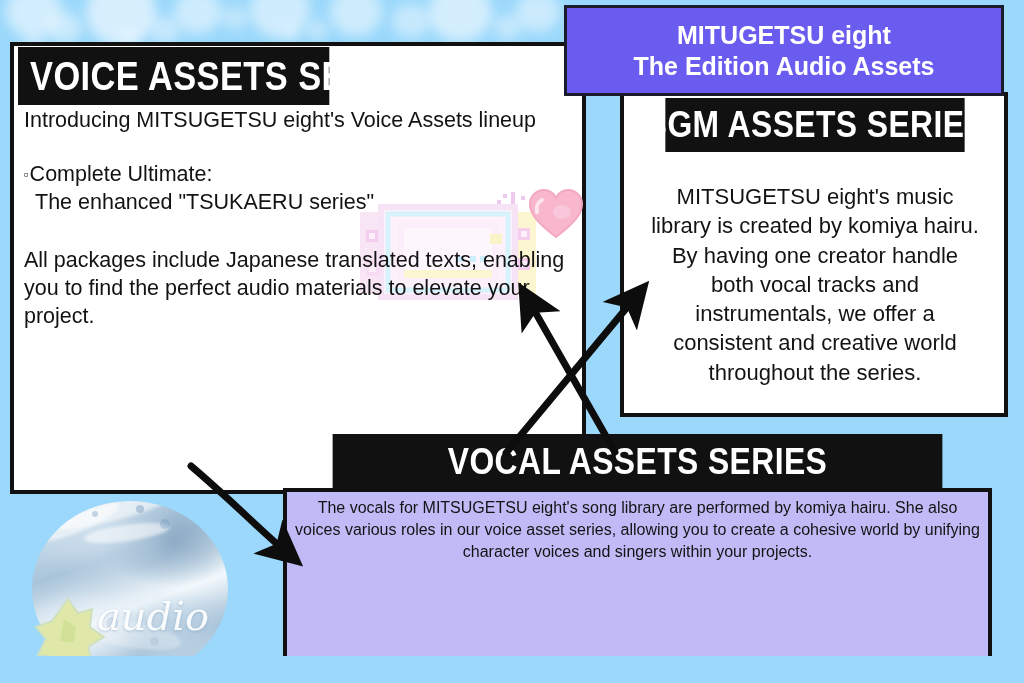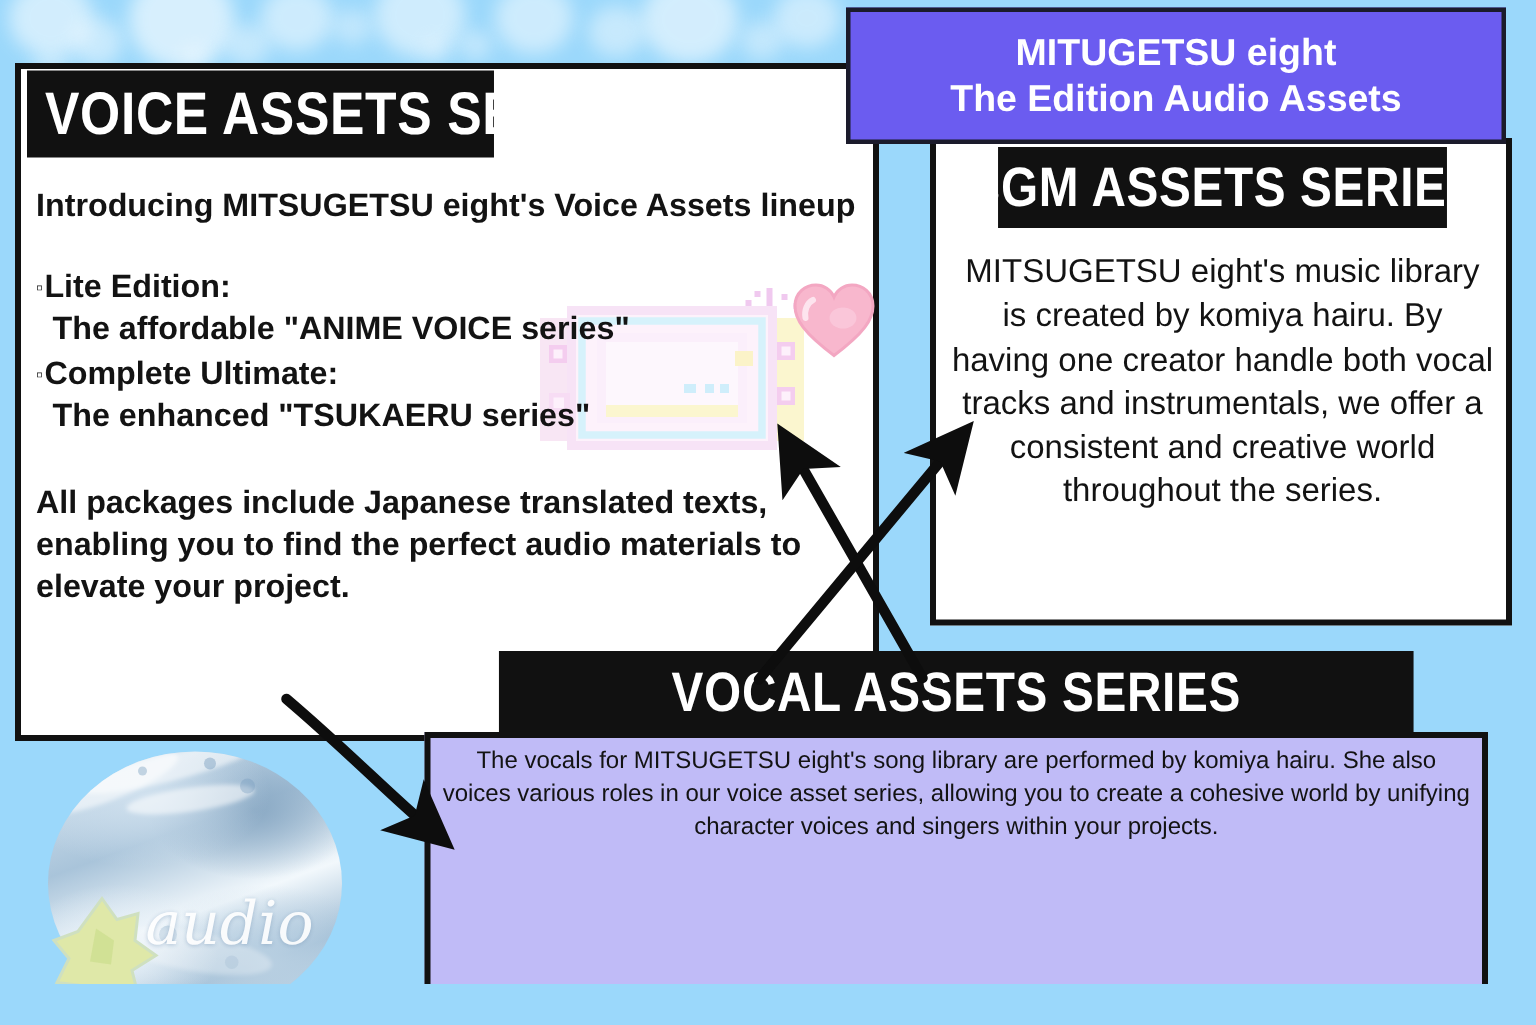--- a/index.html
+++ b/index.html
@@ -74,27 +74,26 @@
     width: 362px;
     height: 58px;
     font-size: 40px;
     padding-left: 14px;
     transform-origin: left center;
     z-index: 6;
   }
   #voice-body {
     position: absolute;
     left: 24px;
-    top: 124px;
+    top: 107px;
     width: 548px;
     font-size: 21.5px;
     line-height: 1.30;
     color: #131313;
     z-index: 6;
-    font-weight: bold;
   }
   #voice-intro { margin: 0 0 26px 0; }
   #voice-list { margin: 0; padding: 0; list-style: none; }
   #voice-list li { margin: 0 0 2px 0; }
   .bullet-mark {
     font-size: 13px;
     vertical-align: 2px;
     margin-right: 1px;
   }
   .sub-line { display: block; padding-left: 11px; }
@@ -168,21 +167,21 @@
     position: absolute;
     left: 634px;
     top: 166px;
     width: 362px;
     font-size: 22px;
     line-height: 1.33;
     text-align: center;
     color: #131313;
     z-index: 9;
   }
-  #bgm-body p { margin: 0; }
+  #bgm-body p { margin: 16px; }
 
   
   #vocal-panel {
     left: 283px;
     top: 488px;
     width: 709px;
     height: 173px;
     background: #c0bbf7;
     z-index: 8;
   }
@@ -358,24 +357,20 @@
   </svg>
 
   <div class="bar-title" id="voice-title-bar">
     <span>VOICE ASSETS SERIES</span>
   </div>
 
   <div id="voice-body">
     <p id="voice-intro">Introducing MITSUGETSU eight's Voice Assets lineup</p>
     <ul id="voice-list">
       <li>
-        <span class="bullet-mark">▫</span><span>Lite Edition:</span>
-        <span class="sub-line">The affordable "ANIME VOICE series"</span>
-      </li>
-      <li>
         <span class="bullet-mark">▫</span><span>Complete Ultimate:</span>
         <span class="sub-line">The enhanced "TSUKAERU series"</span>
       </li>
     </ul>
     <p id="voice-outro">All packages include Japanese translated texts, enabling you to find the perfect audio materials to elevate your project.</p>
   </div>
 
   <div class="panel" id="bgm-panel"></div>
   <div class="bar-title" id="bgm-title-bar">
     <span>BGM ASSETS SERIES</span>

